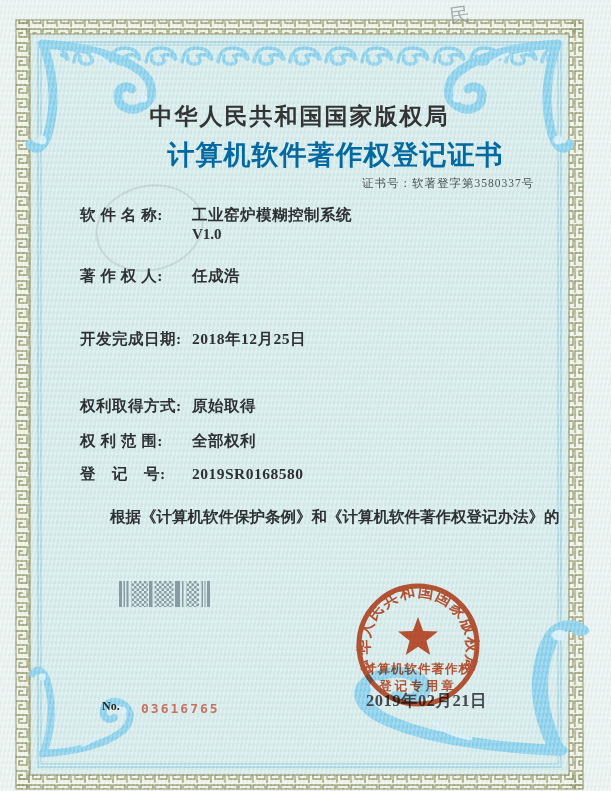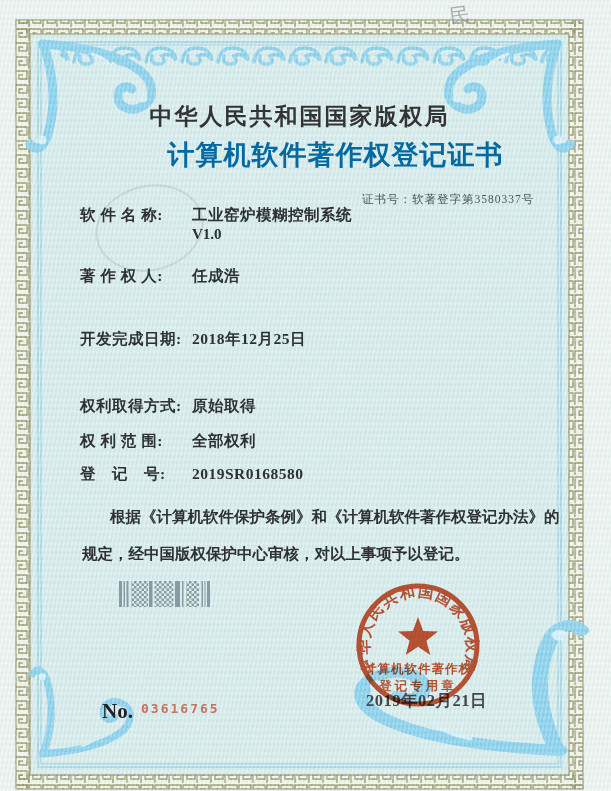--- a/index.html
+++ b/index.html
@@ -13,30 +13,30 @@
     background:
       repeating-linear-gradient(100deg, rgba(255,255,255,.16) 0 2px, rgba(120,180,190,.05) 2px 4px),
       repeating-linear-gradient(0deg, rgba(255,255,255,.10) 0 3px, rgba(130,185,195,.05) 3px 6px);
   }
   .deco{position:absolute; inset:0; z-index:0;}
   .txt{position:absolute; z-index:2; white-space:nowrap; color:#2e3133;}
   .authority{left:30px; top:101px; width:539px; text-align:center;
     font-size:23px; font-weight:bold; letter-spacing:2px; color:#333;}
   .cert-title{left:30px; top:137px; width:611px; text-align:center;
     font-size:27px; font-weight:bold; letter-spacing:1px; color:#0369a1;}
-  .cert-no{left:362px; top:176px; font-size:11.5px; letter-spacing:1px; color:#4c5358;margin-top:16px;}
+  .cert-no{left:362px; top:176px; font-size:11.5px; letter-spacing:1px; color:#4c5358;}
   .row{left:80px; font-size:15.5px; font-weight:bold; letter-spacing:.5px;}
   .row .lbl{display:inline-block; min-width:112px;}
   .r1{top:205px}.r1b{left:192px; top:226px; font-size:15px; font-weight:bold;}
   .r2{top:266px}.r3{top:329px}.r4{top:363px}.r5{top:396px}.r6{top:431px}.r7{top:464px}
   .body1{left:110px; top:507px; font-size:15.5px; font-weight:bold;}
   .body2{left:82px;  top:544px; font-size:15.5px; font-weight:bold;}
   .issue-date{left:366px; top:690px; font-size:16.5px; font-weight:bold;
     letter-spacing:.5px; color:#44484e; z-index:2;}
-  .serial{left:102px; top:699px; font-size:21px; font-weight:bold; color:#1f2224;}
+  .serial{left:102px; top:699px; font-size:12px; font-weight:bold; color:#1f2224;}
   .serial-num{left:141px; top:701px; font-family:"DejaVu Sans Mono",monospace;
     font-size:13px; color:#c77260; letter-spacing:2px; font-weight:bold;}
   .handwriting{left:450px; top:2px; font-size:20px; color:#8e9596;
     transform:rotate(-8deg); opacity:.75; z-index:2;}
   .watermark{position:absolute; left:95px; top:185px; width:105px; height:82px;
     border:2px solid rgba(150,165,160,.28); border-radius:50%;
     transform:rotate(-14deg); z-index:1;}
   .barcode{position:absolute; left:119px; top:581px; z-index:2;}
   .stamp{position:absolute; left:351px; top:578px; width:134px; height:134px;
     z-index:3; mix-blend-mode:multiply; opacity:.93;}
@@ -104,21 +104,20 @@
   <div class="txt row r3"><span class="lbl">开发完成日期:</span><span>2018年12月25日</span></div>
 
 
   <div class="txt row r5"><span class="lbl">权利取得方式:</span><span>原始取得</span></div>
 
   <div class="txt row r6"><span class="lbl">权 利 范 围:</span><span>全部权利</span></div>
 
   <div class="txt row r7"><span class="lbl">登　记　号:</span><span>2019SR0168580</span></div>
 
   <div class="txt body1">根据《计算机软件保护条例》和《计算机软件著作权登记办法》的</div>
-  <div class="txt body2">规定，经中国版权保护中心审核，对以上事项予以登记。</div>
 
   <svg class="barcode" width="92" height="27" viewBox="0 0 92 27">
     <g fill="#7f939c" opacity="0.9">
       <rect x="0" y="0" width="3" height="26"></rect>
       <rect x="4.5" y="0" width="1.5" height="26"></rect>
       <rect x="7.5" y="0" width="2" height="26"></rect>
       <rect x="12" y="0" width="17" height="26" fill="url(#chk)"></rect>
       <rect x="30" y="0" width="3.5" height="26"></rect>
       <rect x="35.5" y="0" width="19" height="26" fill="url(#chk)"></rect>
       <rect x="56" y="0" width="5" height="26"></rect>

